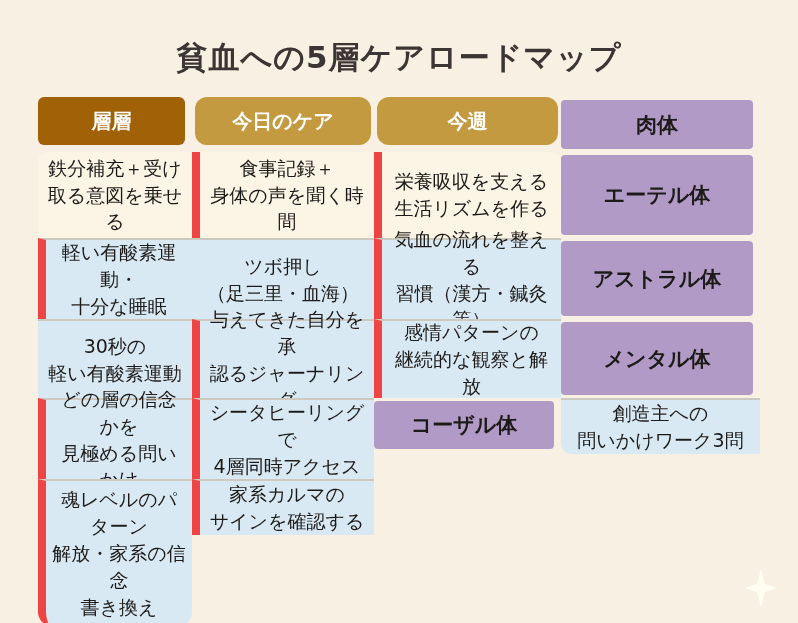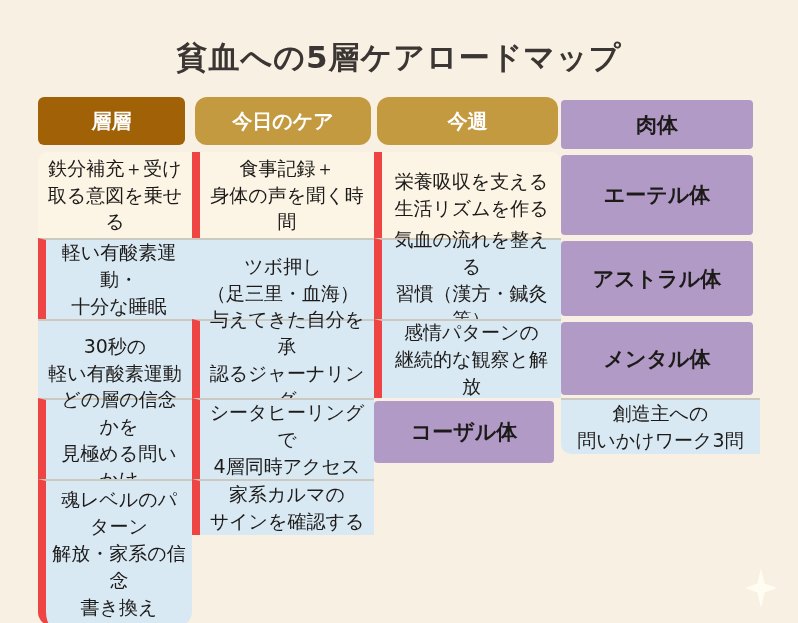--- a/index.html
+++ b/index.html
@@ -58,21 +58,21 @@
     box-sizing: border-box;
   }
   .cream { background: #fcf5e6; }
   .blue  { background: #d9e9f4; }
   .bl { border-left: 8px solid #ef4444; }
   .bt { border-top: 2px solid #ccc9c0; }
   .corner-tl { border-top-left-radius: 10px; }
   .corner-tr { border-top-right-radius: 10px; }
   .corner-blft { border-bottom-left-radius: 10px; }
   .last-short { align-self: start; height: 56px; }
-  .lcell.last-short { height: 62px; }
+  .lcell.last-short { height: 48px; }
   .tall-end {
     min-height: 90px;
     border-bottom-left-radius: 14px;
     border-bottom-right-radius: 14px;
   }
   .sparkle {
     position: absolute;
     right: 21px; bottom: 15px;
     width: 32px; height: 40px;
     background: #fffdf2;

